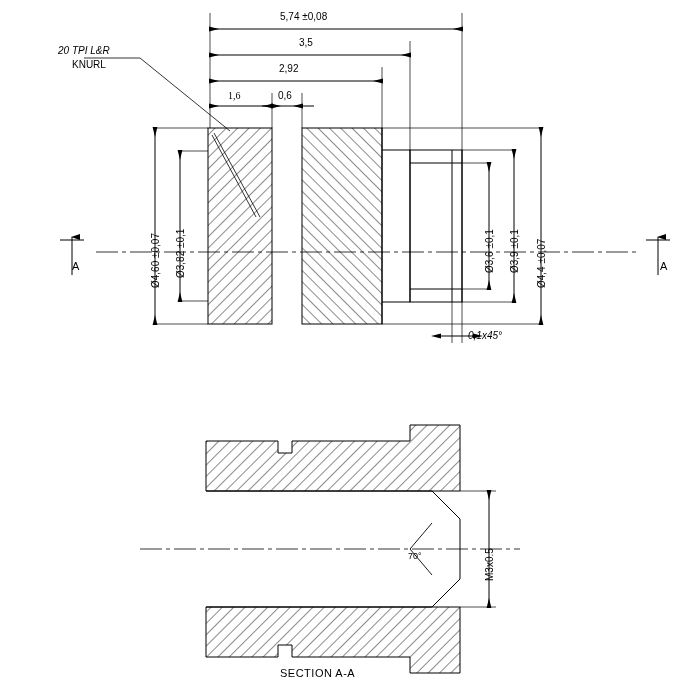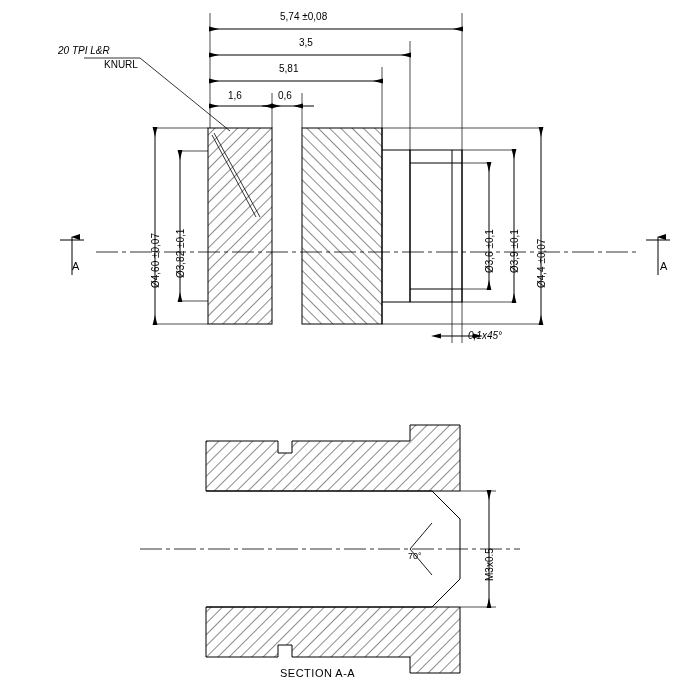--- a/index.html
+++ b/index.html
@@ -121,34 +121,34 @@
       <line x1="140" y1="546" x2="520" y2="546" stroke-dasharray="22,4,4,4" stroke-width="0.8"></line>
 
       <line x1="460" y1="488" x2="496" y2="488" stroke-width="0.7"></line>
       <line x1="460" y1="604" x2="496" y2="604" stroke-width="0.7"></line>
       <line x1="489" y1="488" x2="489" y2="604" marker-start="url(#arrB)" marker-end="url(#arrA)"></line>
     </g>
   </svg>
 
   <div class="lbl" style="left:280px;top:8px;">5,74 ±0,08</div>
   <div class="lbl" style="left:299px;top:34px;">3,5</div>
-  <div class="lbl" style="left:279px;top:60px;">5,81</div>
-  <div class="lbl" style="left:228px;top:87px;">1,6</div>
+  <div class="lbl" style="left:279px;top:60px;">2,92</div>
+  <div class="lbl" style="left:228px;top:87px;font-family:Liberation Serif, serif;">1,6</div>
   <div class="lbl" style="left:278px;top:87px;">0,6</div>
 
   <div class="lbl v" style="left:150px;top:285px;transform:rotate(-90deg);">Ø4,60 ±0,07</div>
   <div class="lbl v" style="left:175px;top:275px;transform:rotate(-90deg);">Ø3,82 ±0,1</div>
   <div class="lbl v" style="left:484px;top:270px;transform:rotate(-90deg);">Ø3,6 ±0,1</div>
   <div class="lbl v" style="left:509px;top:270px;transform:rotate(-90deg);">Ø3,9 ±0,1</div>
   <div class="lbl v" style="left:536px;top:285px;transform:rotate(-90deg);">Ø4,4 ±0,07</div>
 
   <div class="lbl" style="left:468px;top:327px;font-style:italic;">0,1x45°</div>
 
   <div class="lbl" style="left:58px;top:42px;font-style:italic;">20 TPI L&amp;R</div>
-  <div class="lbl" style="left:72px;top:56px;margin-left:32px;">KNURL</div>
+  <div class="lbl" style="left:72px;top:56px;">KNURL</div>
 
   <div class="lbl big" style="left:72px;top:258px;">A</div>
   <div class="lbl big" style="left:660px;top:258px;">A</div>
 
   <div class="lbl v" style="left:484px;top:578px;transform:rotate(-90deg);">M3x0.5</div>
   <div class="lbl" style="left:408px;top:548px;font-size:9px;">70°</div>
 
   <div class="lbl big" style="left:280px;top:665px;letter-spacing:0.5px;">SECTION A-A</div>
 
 </div>

